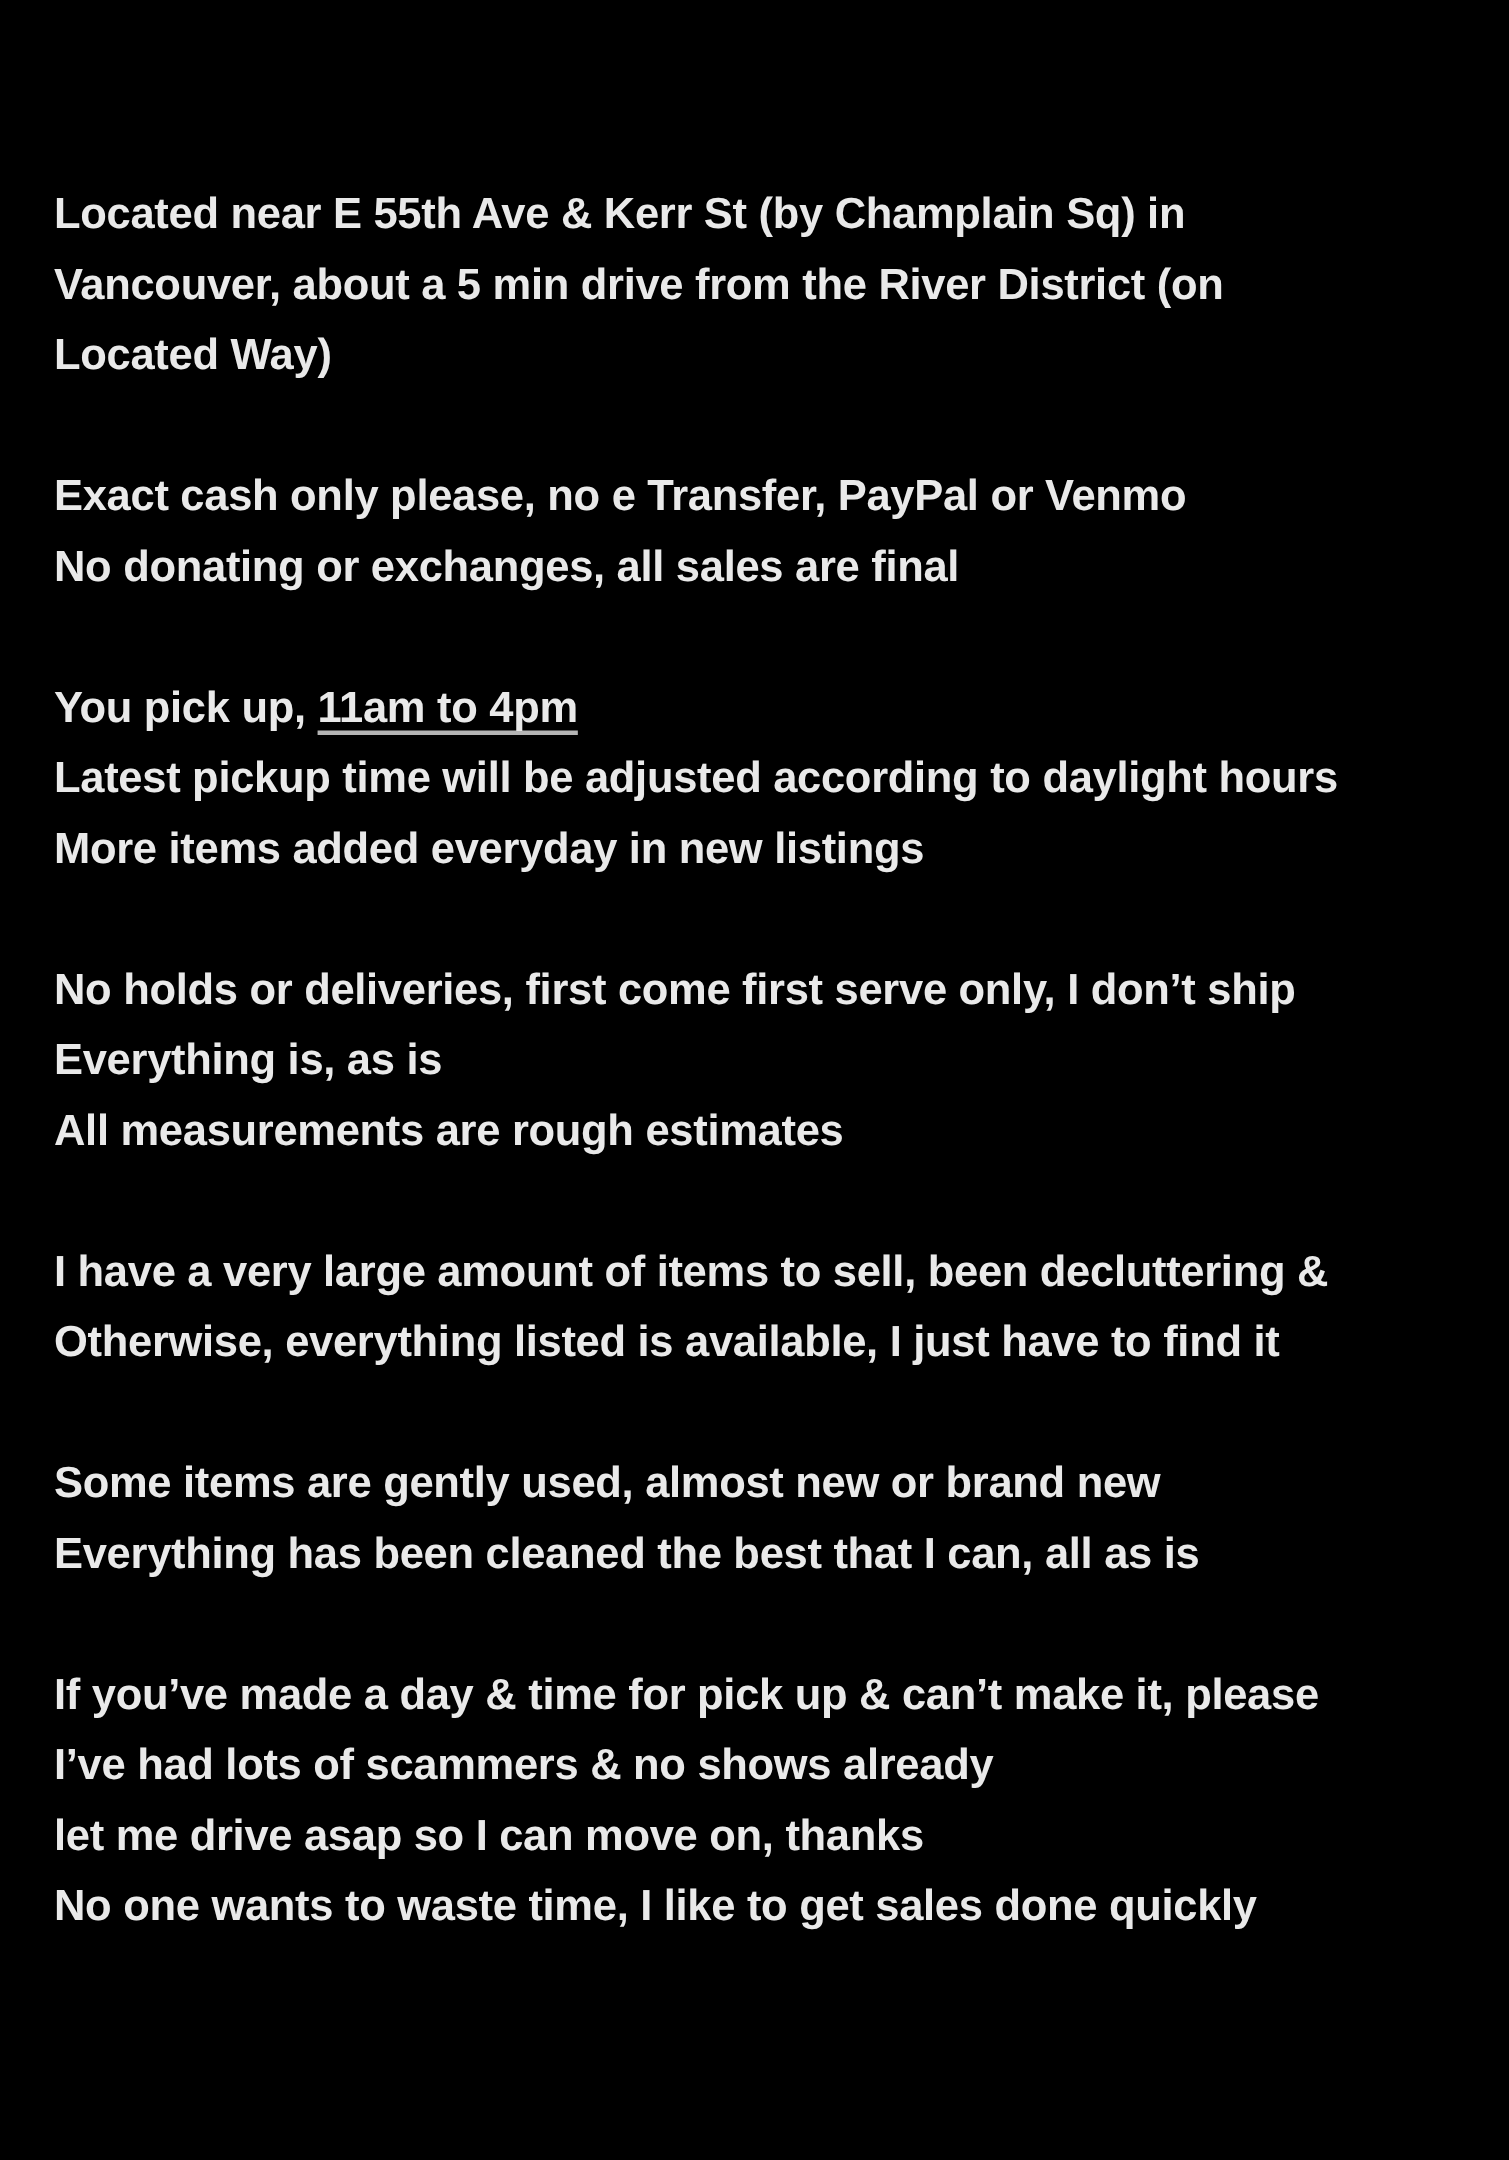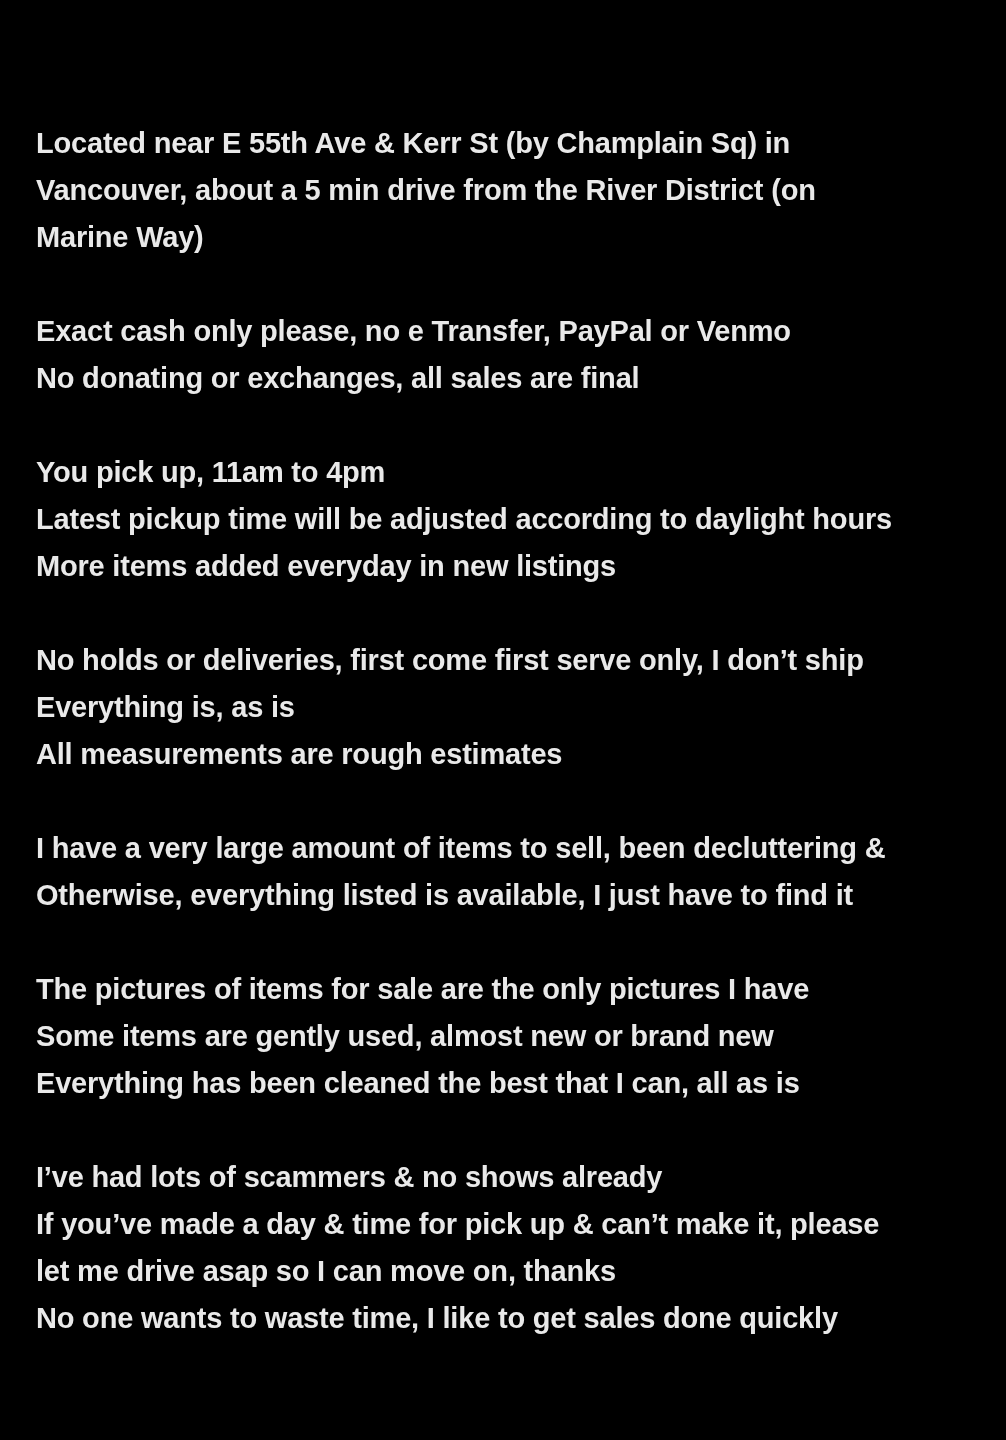--- a/index.html
+++ b/index.html
@@ -29,56 +29,56 @@
   .paragraph {
     margin: 0 0 47px 0;
   }
   .paragraph:last-child {
     margin-bottom: 0;
   }
   .text-line {
     white-space: nowrap;
   }
   .underlined {
+    text-decoration: underline;
     text-decoration-thickness: 2.5px;
     text-underline-offset: 6px;
     text-decoration-color: #b5b5b5;
   }
 </style>
 </head>
 <body>
 
 <div class="note" style="background: rgb(0, 0, 0); color: rgb(233, 233, 233);">
     <div class="paragraph">
       <div class="text-line"><span class="">Located near E 55th Ave &amp; Kerr St (by Champlain Sq) in</span></div>
       <div class="text-line"><span class="">Vancouver, about a 5 min drive from the River District (on</span></div>
-      <div class="text-line"><span class="">Marine Way)</span></div>
+      <div class="text-line"><span class="">Located Way)</span></div>
     </div>
     <div class="paragraph">
       <div class="text-line"><span class="">Exact cash only please, no e Transfer, PayPal or Venmo</span></div>
       <div class="text-line"><span class="">No donating or exchanges, all sales are final</span></div>
     </div>
     <div class="paragraph">
       <div class="text-line"><span class="">You pick up, </span><span class="underlined">11am to 4pm</span></div>
       <div class="text-line"><span class="">Latest pickup time will be adjusted according to daylight hours</span></div>
       <div class="text-line"><span class="">More items added everyday in new listings</span></div>
     </div>
     <div class="paragraph">
       <div class="text-line"><span class="">No holds or deliveries, first come first serve only, I don’t ship</span></div>
       <div class="text-line"><span class="">Everything is, as is</span></div>
       <div class="text-line"><span class="">All measurements are rough estimates</span></div>
     </div>
     <div class="paragraph">
       <div class="text-line"><span class="">I have a very large amount of items to sell, been decluttering &amp;</span></div>
       <div class="text-line"><span class="">Otherwise, everything listed is available, I just have to find it</span></div>
     </div>
     <div class="paragraph">
-      <div class="text-line"><span class="">The pictures of items for sale are the only pictures I have</span></div>
       <div class="text-line"><span class="">Some items are gently used, almost new or brand new</span></div>
       <div class="text-line"><span class="">Everything has been cleaned the best that I can, all as is</span></div>
     </div>
     <div class="paragraph">
+      <div class="text-line"><span class="">If you’ve made a day &amp; time for pick up &amp; can’t make it, please</span></div>
       <div class="text-line"><span class="">I’ve had lots of scammers &amp; no shows already</span></div>
-      <div class="text-line"><span class="">If you’ve made a day &amp; time for pick up &amp; can’t make it, please</span></div>
       <div class="text-line"><span class="">let me drive asap so I can move on, thanks</span></div>
       <div class="text-line"><span class="">No one wants to waste time, I like to get sales done quickly</span></div>
     </div>
   </div>
 
 </body></html>

